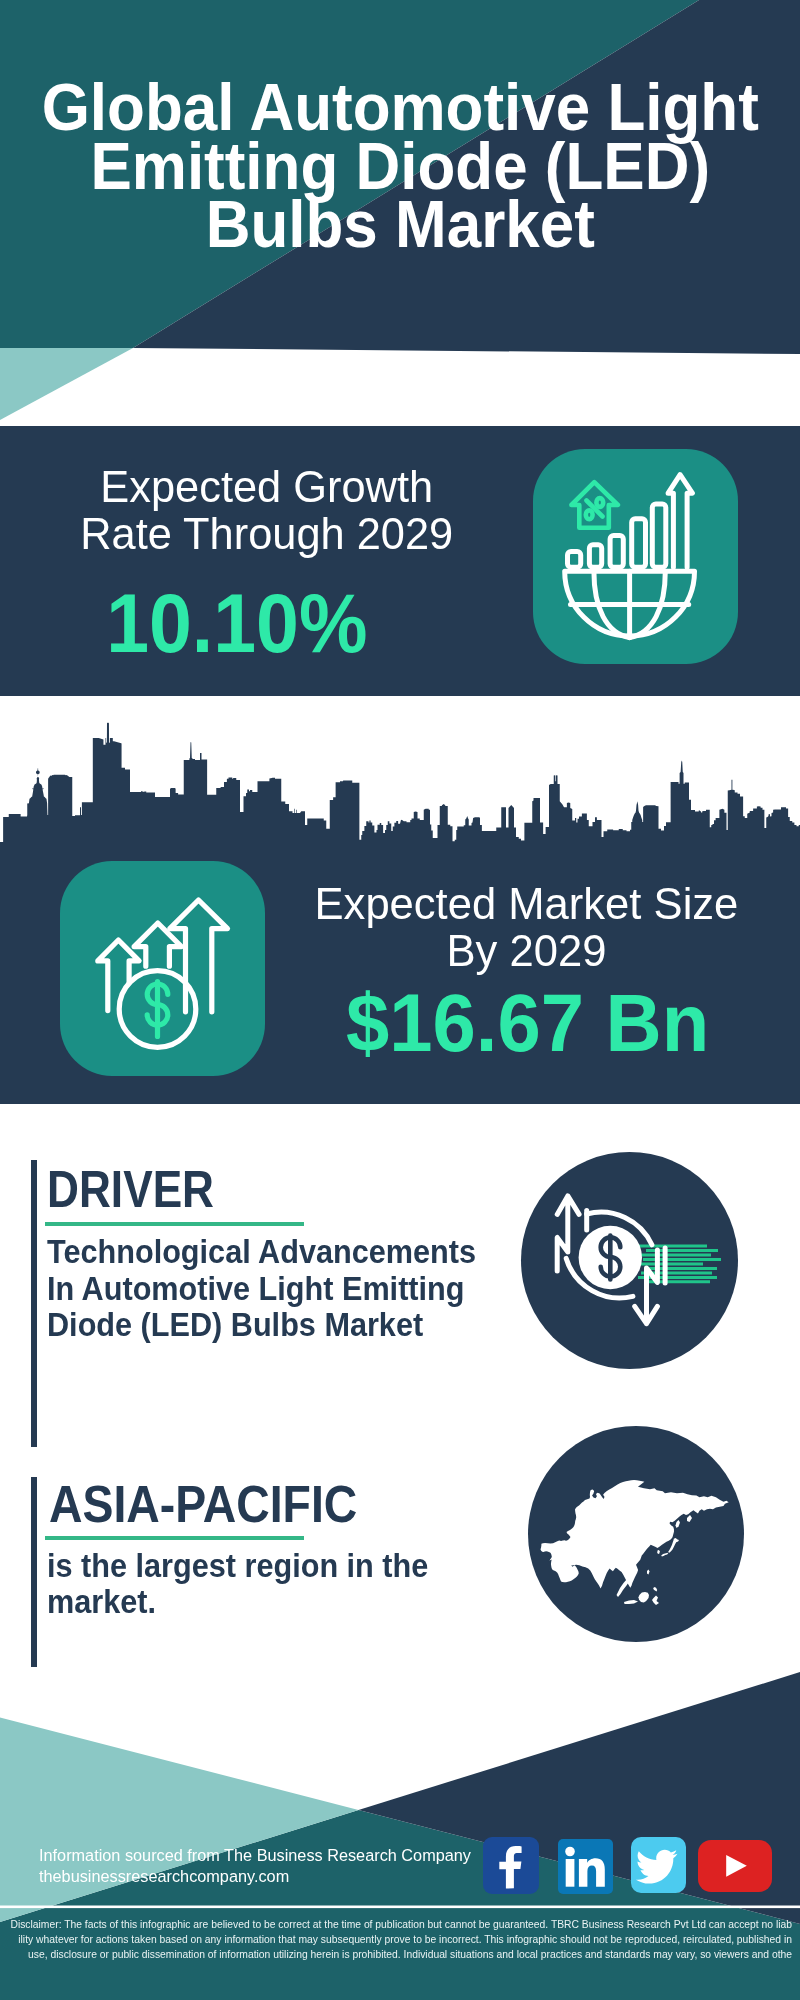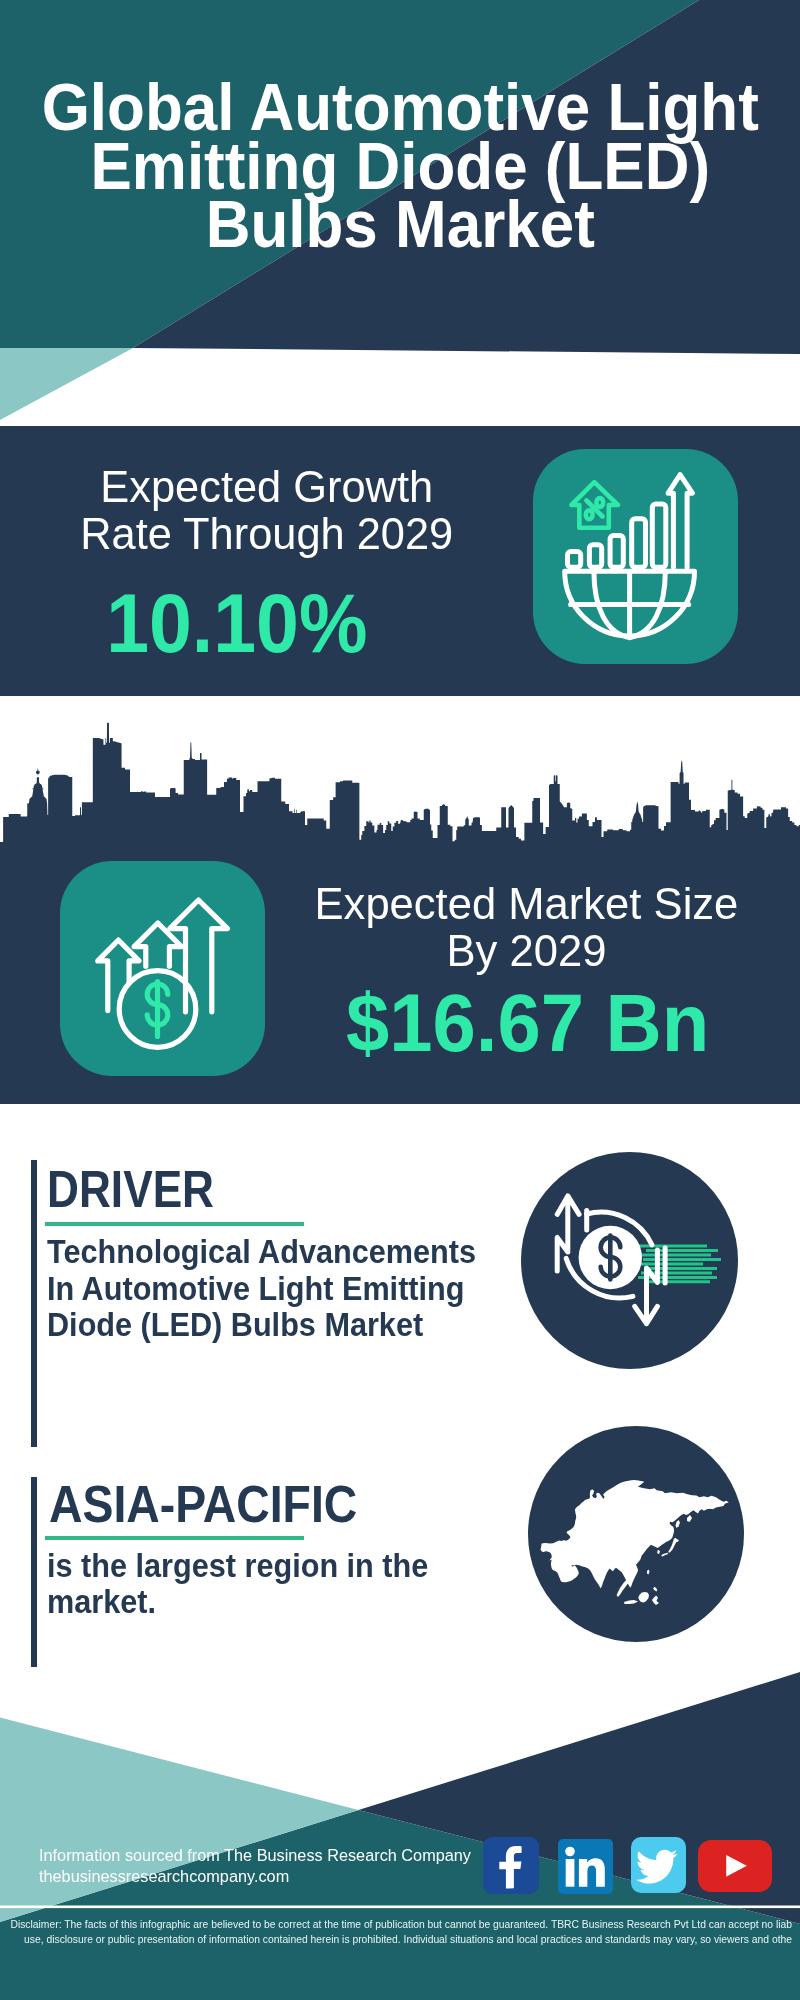--- a/index.html
+++ b/index.html
@@ -204,16 +204,17 @@
     </svg>
   </div>
   <div class="social" style="left:698.1px;top:1839.8px;width:73.8px;height:52px;background:#dd2222;border-radius:13px;">
     <svg viewBox="0 0 73.8 52" width="73.8" height="52">
       <path d="M28.2,15 L48.8,25.8 L28.2,36.8 z" fill="#ffffff"></path>
     </svg>
   </div>
 
   <div class="disclaimer" style="left:8px;top:1917.1px;width:784px;font-size:10.33px;">
       <div>Disclaimer: The facts of this infographic are believed to be correct at the time of publication but cannot be guaranteed. TBRC Business Research Pvt Ltd can accept no liab</div>
-      <div>use, disclosure or public presentation of information contained herein is prohibited. Individual situations and local practices and standards may vary, so viewers and othe</div>
+      <div>ility whatever for actions taken based on any information that may subsequently prove to be incorrect. This infographic should not be reproduced, reirculated, published in</div>
+      <div>use, disclosure or public dissemination of information utilizing herein is prohibited. Individual situations and local practices and standards may vary, so viewers and othe</div>
     </div>
 
 </div>
 
 </body></html>

